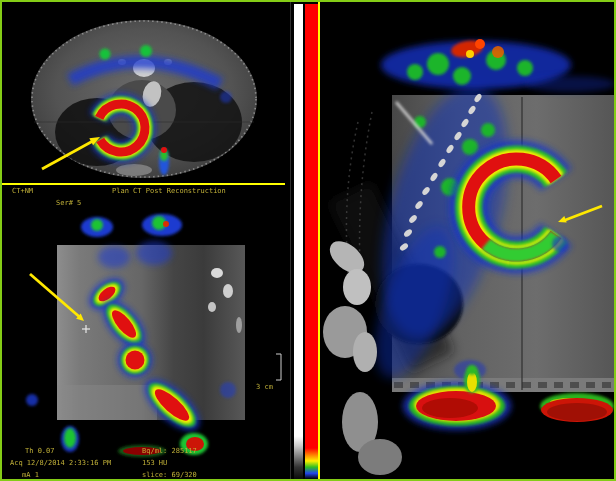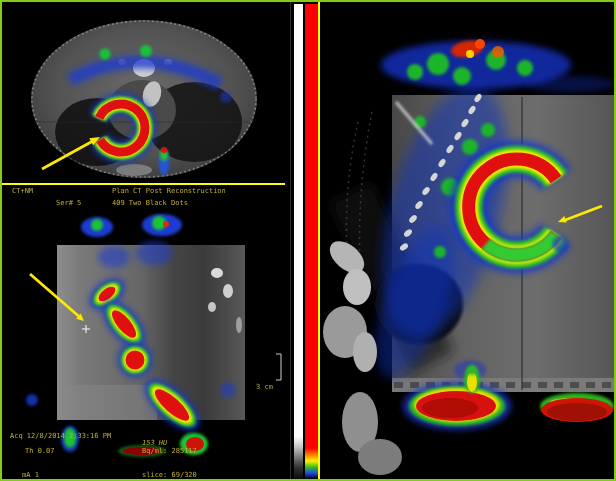--- a/index.html
+++ b/index.html
@@ -169,29 +169,28 @@
         <line x1="279" y1="169" x2="279" y2="195"></line>
         <line x1="274" y1="169" x2="279" y2="169"></line>
         <line x1="274" y1="195" x2="279" y2="195"></line>
       </g>
     </svg>
   </div>
 
   <div class="txt" style="left:10px;top:185px;">CT+NM</div>
   <div class="txt" style="left:10px;top:197px;margin-left:44px;">Ser# 5</div>
   <div class="txt right" style="left:110px;top:185px;width:172px;">Plan CT Post Reconstruction</div>
-  <div class="txt right" style="left:110px;top:197px;width:172px;">409 Two Black Dots</div>
 
   <div class="txt" style="left:254px;top:381px;">3 cm</div>
 
   <div class="txt" style="left:23px;top:445px;">Th 0.07</div>
-  <div class="txt" style="left:8px;top:430px;">Acq 12/8/2014 2:33:16 PM</div>
+  <div class="txt" style="left:8px;top:457px;">Acq 12/8/2014 2:33:16 PM</div>
   <div class="txt" style="left:8px;top:469px;padding-left:12px;">mA 1</div>
   <div class="txt right" style="left:140px;top:445px;width:142px;">Bq/ml: 285117</div>
-  <div class="txt right" style="left:140px;top:437px;width:142px;font-style:italic;">153 HU</div>
+  <div class="txt right" style="left:140px;top:457px;width:142px;">153 HU</div>
   <div class="txt right" style="left:140px;top:469px;width:142px;">slice: 69/320</div>
 
   <div id="sep-line"></div>
 
   <div id="strip">
     <div class="edge"></div>
     <div id="ct-colorbar"></div>
     <div id="pet-colorbar"></div>
   </div>
   <div id="right-border"></div>

